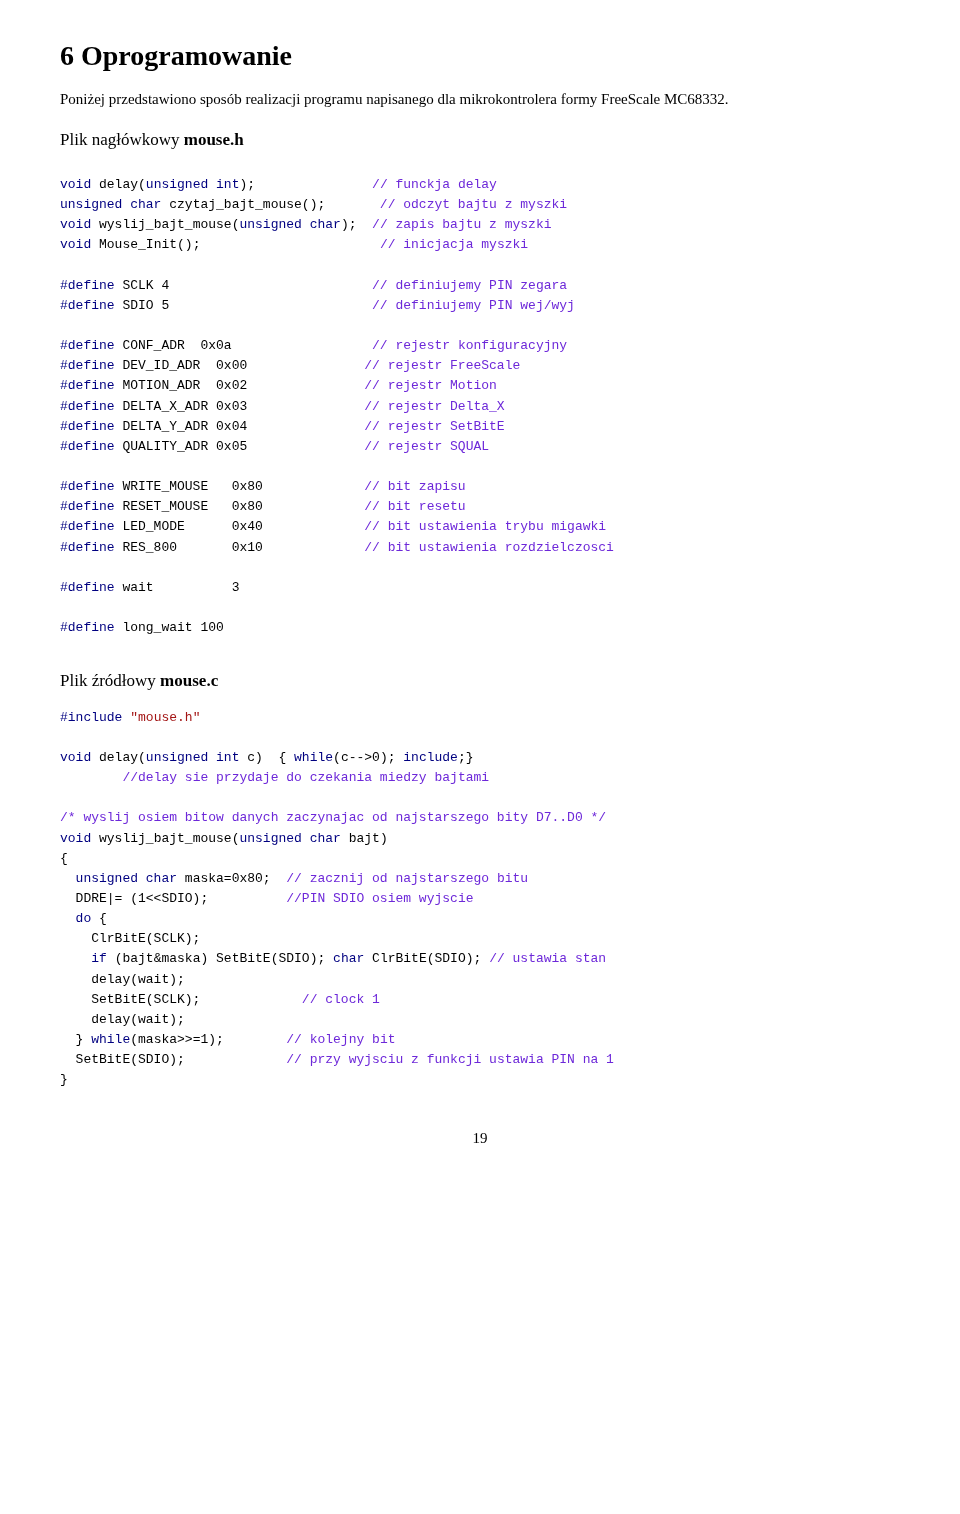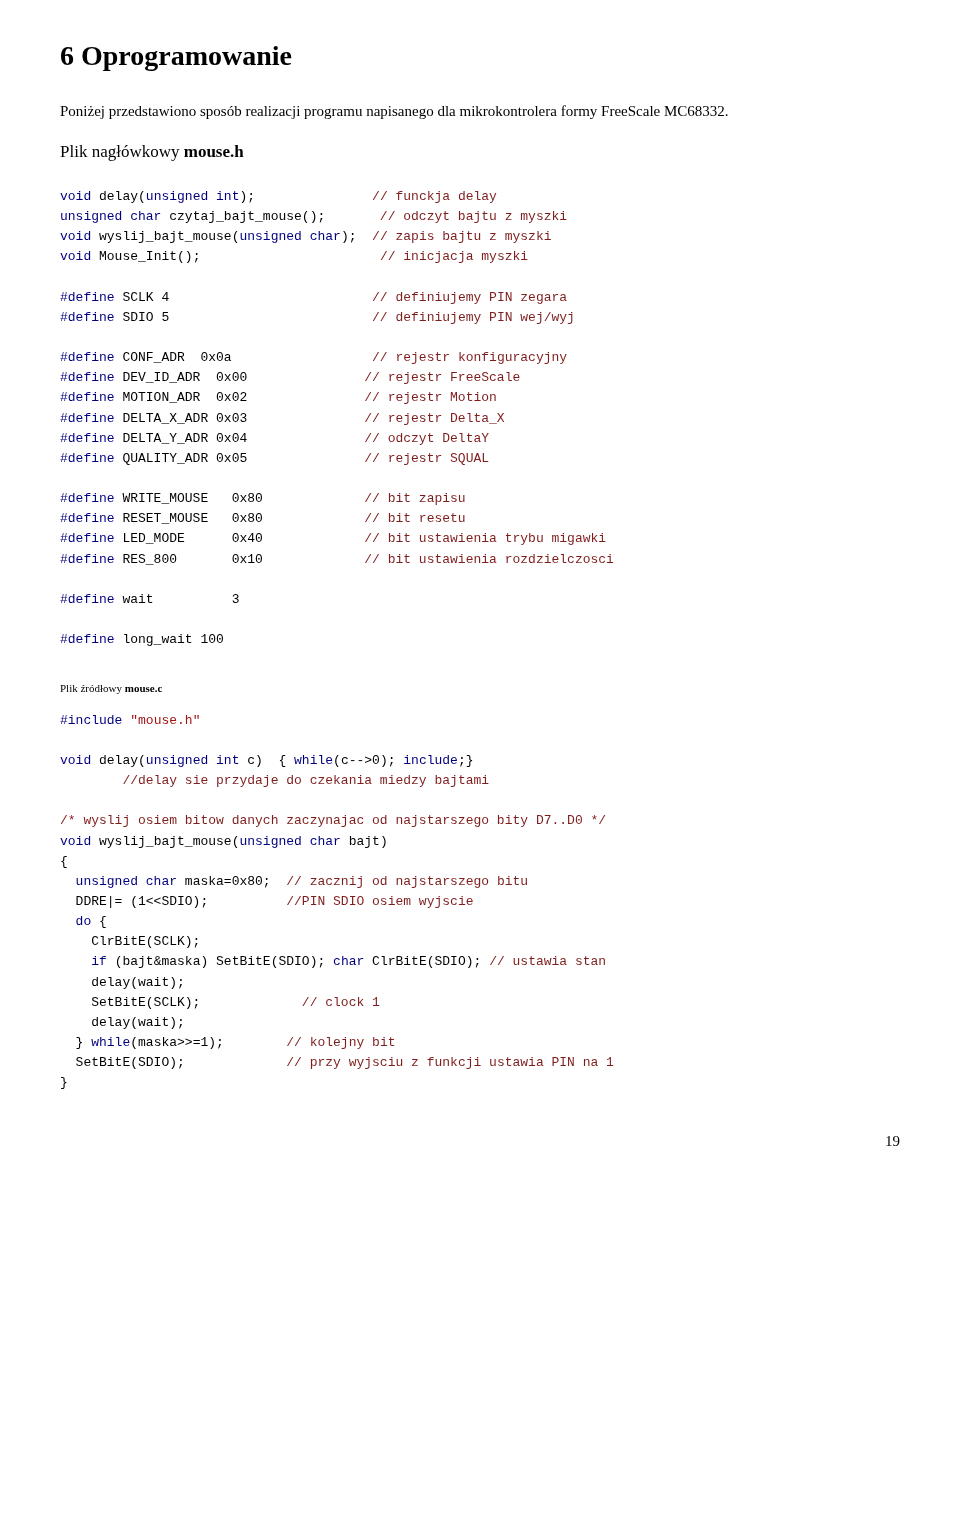--- a/index.html
+++ b/index.html
@@ -13,21 +13,21 @@
       font-family: Georgia, 'Times New Roman', serif;
       color: #000000;
       width: 960px;
       min-height: 1514px;
       padding: 40px 60px 60px 60px;
     }
 
     h1 {
       font-size: 28px;
       font-weight: bold;
-      margin-bottom: 28px;
+      margin-bottom: 16px;
     }
 
     p {
       font-size: 15px;
       margin-bottom: 16px;
       line-height: 1.5;
     }
 
     .section-heading {
       font-size: 17px;
@@ -46,40 +46,40 @@
       display: block;
       color: #000000;
     }
 
     .code-block .kw {
       color: #000080;
       font-weight: normal;
     }
 
     .code-block .cm {
-      color: #7f1d1d;
+      color: #6d28d9;
     }
 
     .code-block .str {
       color: #a31515;
     }
 
     .subheading {
-      font-size: 11px;
+      font-size: 17px;
       font-weight: normal;
       margin-bottom: 14px;
       margin-top: 30px;
     }
 
     .subheading strong {
       font-weight: bold;
     }
 
     .page-number {
-      text-align: right;
+      text-align: center;
       font-size: 15px;
       margin-top: 40px;
     }
   </style>
 </head>
 <body>
 
 <h1>6 Oprogramowanie</h1>
 
 <p>Poniżej przedstawiono sposób realizacji programu napisanego dla mikrokontrolera formy FreeScale MC68332.</p>
@@ -93,21 +93,21 @@
 </span><span><span class="kw">void</span> wyslij_bajt_mouse(<span class="kw">unsigned char</span>);  <span class="cm">// zapis bajtu z myszki</span>
 </span><span><span class="kw">void</span> Mouse_Init();                       <span class="cm">// inicjacja myszki</span>
 </span>
 <span><span class="kw">#define</span> SCLK 4                          <span class="cm">// definiujemy PIN zegara</span>
 </span><span><span class="kw">#define</span> SDIO 5                          <span class="cm">// definiujemy PIN wej/wyj</span>
 </span>
 <span><span class="kw">#define</span> CONF_ADR  0x0a                  <span class="cm">// rejestr konfiguracyjny</span>
 </span><span><span class="kw">#define</span> DEV_ID_ADR  0x00               <span class="cm">// rejestr FreeScale</span>
 </span><span><span class="kw">#define</span> MOTION_ADR  0x02               <span class="cm">// rejestr Motion</span>
 </span><span><span class="kw">#define</span> DELTA_X_ADR 0x03               <span class="cm">// rejestr Delta_X</span>
-</span><span><span class="kw">#define</span> DELTA_Y_ADR 0x04               <span class="cm">// odczyt DeltaY</span>
+</span><span><span class="kw">#define</span> DELTA_Y_ADR 0x04               <span class="cm">// rejestr SetBitE</span>
 </span><span><span class="kw">#define</span> QUALITY_ADR 0x05               <span class="cm">// rejestr SQUAL</span>
 </span>
 <span><span class="kw">#define</span> WRITE_MOUSE   0x80             <span class="cm">// bit zapisu</span>
 </span><span><span class="kw">#define</span> RESET_MOUSE   0x80             <span class="cm">// bit resetu</span>
 </span><span><span class="kw">#define</span> LED_MODE      0x40             <span class="cm">// bit ustawienia trybu migawki</span>
 </span><span><span class="kw">#define</span> RES_800       0x10             <span class="cm">// bit ustawienia rozdzielczosci</span>
 </span>
 <span><span class="kw">#define</span> wait          3</span>
 
 <span><span class="kw">#define</span> long_wait 100</span>

